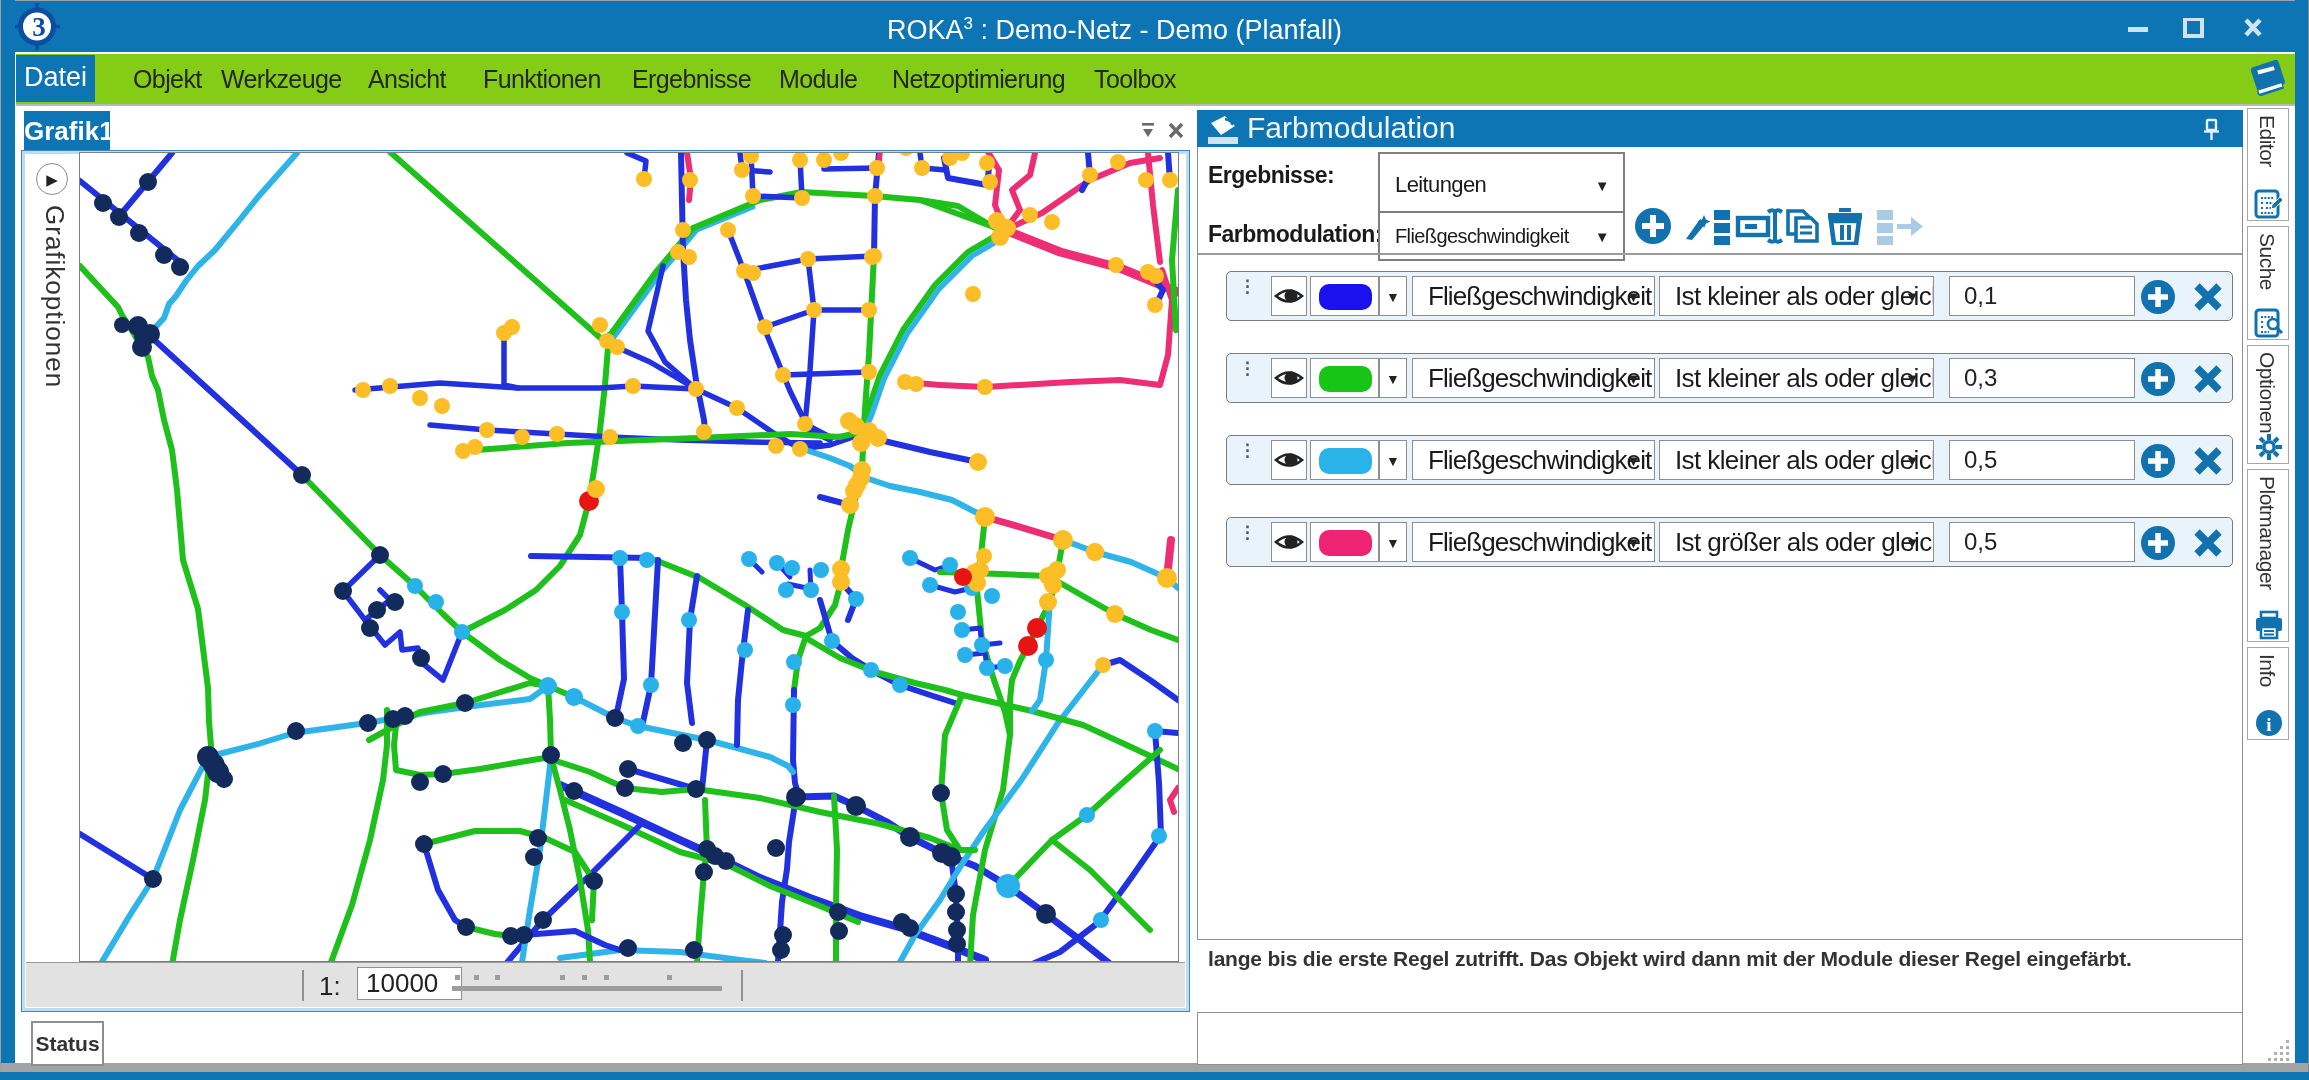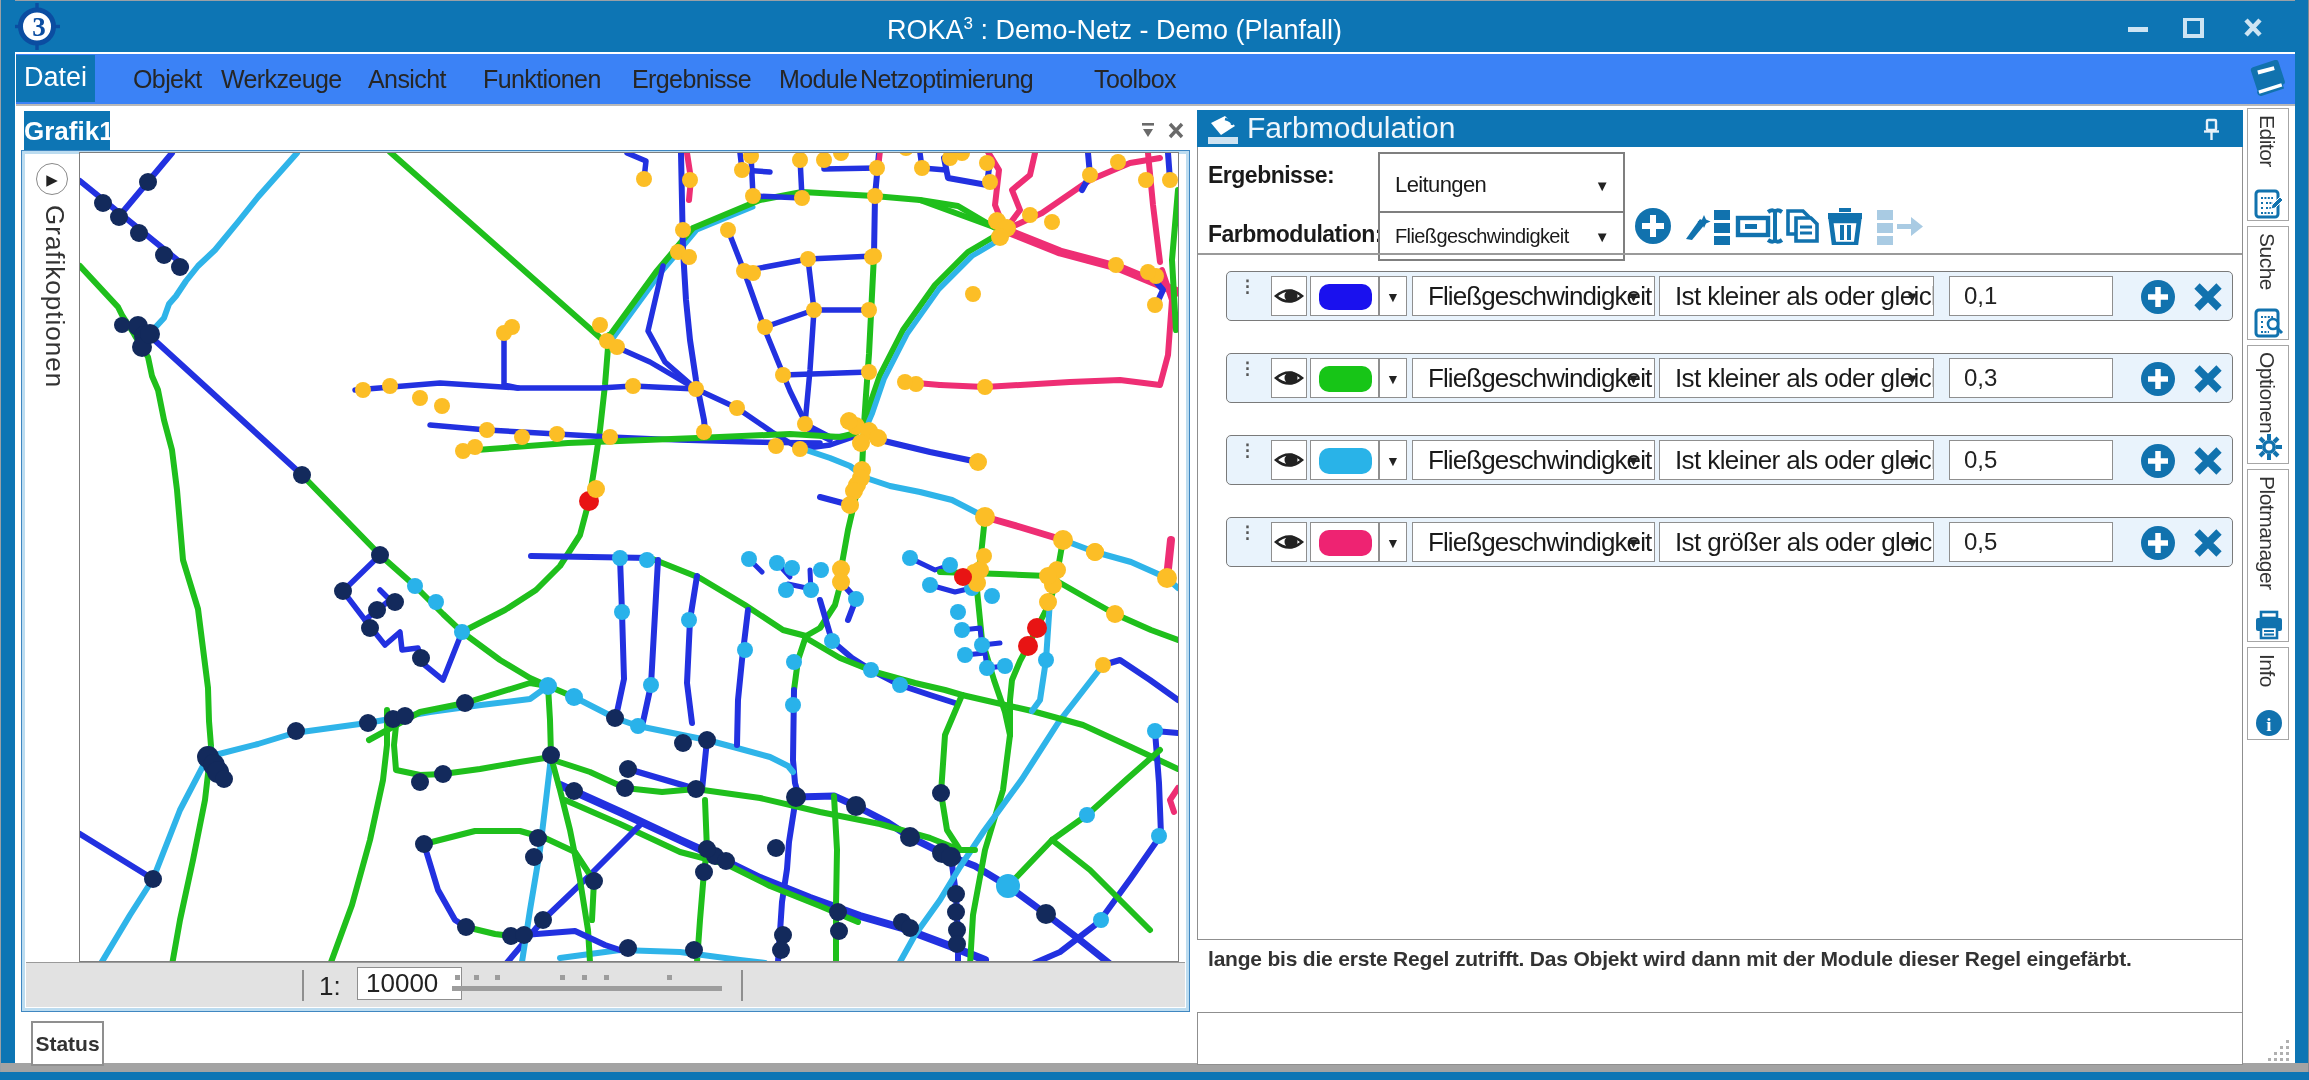--- a/index.html
+++ b/index.html
@@ -11,21 +11,21 @@
   #frame-top { left:0; top:0; width:2309px; height:52px; background:#0d75b4; border-top:1px solid #9aa0a6; }
   #frame-left { left:0; top:0; width:15px; height:1080px; background:#0d75b4; border-left:1px solid #9aa0a6;}
   #frame-right { left:2295px; top:0; width:14px; height:1080px; background:#0d75b4; border-right:1px solid #848a90;}
   #frame-bottom-gray { left:1px; top:1063px; width:2307px; height:9px; background:#a3a3a3; }
   #frame-bottom { left:0; top:1072px; width:2309px; height:8px; background:#0d75b4; }
 
   #title-text { left:-40px; top:14px; width:2309px; text-align:center; color:#fff; font-size:27px; }
   sup { font-size:17px; }
 
   
-  #menubar { left:16px; top:54px; width:2279px; height:50px; background:#3b82f6; }
+  #menubar { left:16px; top:54px; width:2279px; height:50px; background:#84cc16; }
   #menuline { left:16px; top:104px; width:2279px; height:2px; background:#b8b8b8; }
   .menuitem { position:absolute; top:11px; font-size:25px; color:#262626; letter-spacing:-0.6px; }
   #datei { position:absolute; left:0px; top:1px; width:79px; height:47px; background:#0d75b4; color:#fff;
      font-size:27px; text-align:center; line-height:45px; }
 
   
   #grafik-tab { left:24px; top:111px; width:86px; height:40px; background:#0d75b4; color:#fff;
       font-size:26px; font-weight:bold; text-align:center; line-height:40px; }
   #leftpanel { left:21px; top:150px; width:1169px; height:862px; background:#fff;
       border:1px solid #3f87c1; box-shadow: inset 0 0 0 3px #bcdcf0; }
@@ -59,21 +59,21 @@
   .rule { position:absolute; left:1226px; width:1007px; height:50px; background:#e9f3fc;
      border:1px solid #7a7a7a; border-radius:5px; }
   .dots { position:absolute; left:12px; top:9px; color:#555; font-size:17px; line-height:11px; font-weight:bold;}
   .eyebox { position:absolute; left:44px; top:4px; width:36px; height:40px; background:#fff; border:1px solid #8f8f8f;}
   .swbox  { position:absolute; left:83px; top:4px; width:69px; height:40px; background:#fff; border:1px solid #8f8f8f;}
   .sw { position:absolute; left:8px; top:7px; width:53px; height:26px; border-radius:10px; }
   .swarr { position:absolute; left:152px; top:4px; width:28px; height:40px; background:#fff; border:1px solid #8f8f8f;
       text-align:center; font-size:14px; line-height:40px; color:#222;}
   .rc1 { font-size:20px; letter-spacing:-0.9px; position:absolute; left:185px; top:4px; width:243px; height:40px; background:#fff; border:1px solid #8f8f8f; font-size:26px;}
   .rc2 { font-size:19px; letter-spacing:-0.6px; position:absolute; left:432px; top:4px; width:275px; height:40px; background:#fff; border:1px solid #8f8f8f; font-size:26px;}
-  .rval { position:absolute; left:722px; top:4px; width:164px; height:40px; background:#fff; border:1px solid #8f8f8f;
+  .rval { position:absolute; left:722px; top:4px; width:186px; height:40px; background:#fff; border:1px solid #8f8f8f;
       font-size:24px; color:#222; padding-left:14px; line-height:38px;}
   .rplus { position:absolute; left:913px; top:7px; width:36px; height:36px; }
   .rx { position:absolute; left:962px; top:6px; width:38px; height:38px; }
 
   #hintbox { left:1197px; top:939px; width:1046px; height:74px; border:1px solid #8f8f8f; border-left:none; border-right:1px solid #8f8f8f; background:#fff;}
   #hintbox div { margin-left:11px; font-size:21px; font-weight:bold; color:#333; line-height:33px; margin-top:2px; white-space:nowrap; letter-spacing:-0.2px;}
 
   
   .rtab { position:absolute; left:2247px; width:42px; background:#fff; border:1px solid #a6a6a6; }
   .rtab .ttext { position:absolute; left:7px; top:6px; writing-mode:vertical-rl; font-size:21px; color:#333; letter-spacing:-0.5px; }
@@ -109,21 +109,21 @@
   <div class="abs" id="frame-bottom"></div>
 
   <div class="abs" id="menubar">
     <div id="datei">Datei</div>
     <div class="menuitem" style="left:117px;">Objekt</div>
     <div class="menuitem" style="left:205px;">Werkzeuge</div>
     <div class="menuitem" style="left:352px;">Ansicht</div>
     <div class="menuitem" style="left:467px;">Funktionen</div>
     <div class="menuitem" style="left:616px;">Ergebnisse</div>
     <div class="menuitem" style="left:763px;">Module</div>
-    <div class="menuitem" style="left:844px;text-align:right;">Netzoptimierung</div>
+    <div class="menuitem" style="left:876px;text-align:right;">Netzoptimierung</div>
     <div class="menuitem" style="left:1078px;">Toolbox</div>
   </div>
   <div class="abs" id="menuline"></div>
 
   <svg class="abs" style="left:2248px; top:60px;" width="40" height="36" viewBox="0 0 40 36">
     <g transform="rotate(-18 20 18)">
       <path d="M6 6 Q6 3 9 3 L32 3 Q35 3 35 6 L35 26 Q35 29 32 29 L9 29 Q6 29 6 26 Z" fill="#1172ae"></path>
       <path d="M6 26 Q6 29 9 29 L32 29 L32 33 L9 33 Q5 33 5 29 Z" fill="#1172ae"></path>
       <rect x="7" y="27" width="24" height="3.4" fill="#fff"></rect>
       <rect x="12" y="8" width="17" height="4" fill="#fff" transform="rotate(3 20 10)"></rect>

